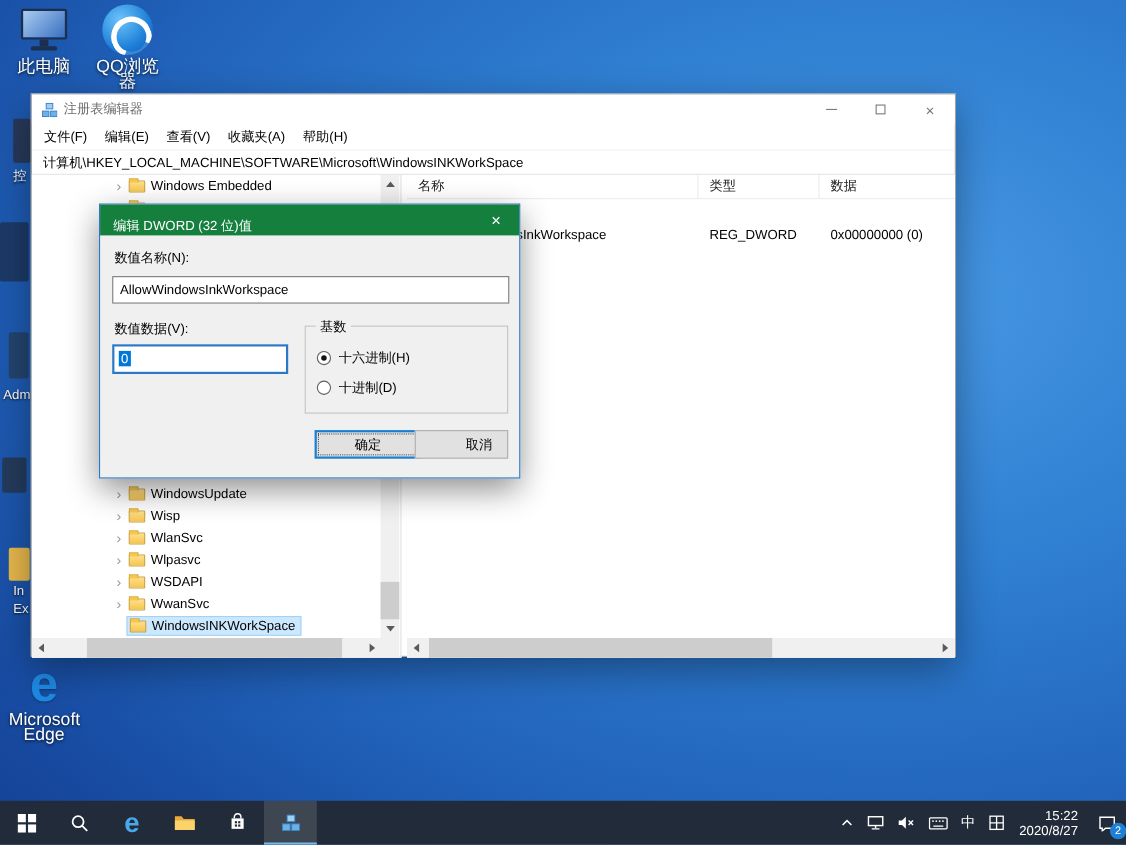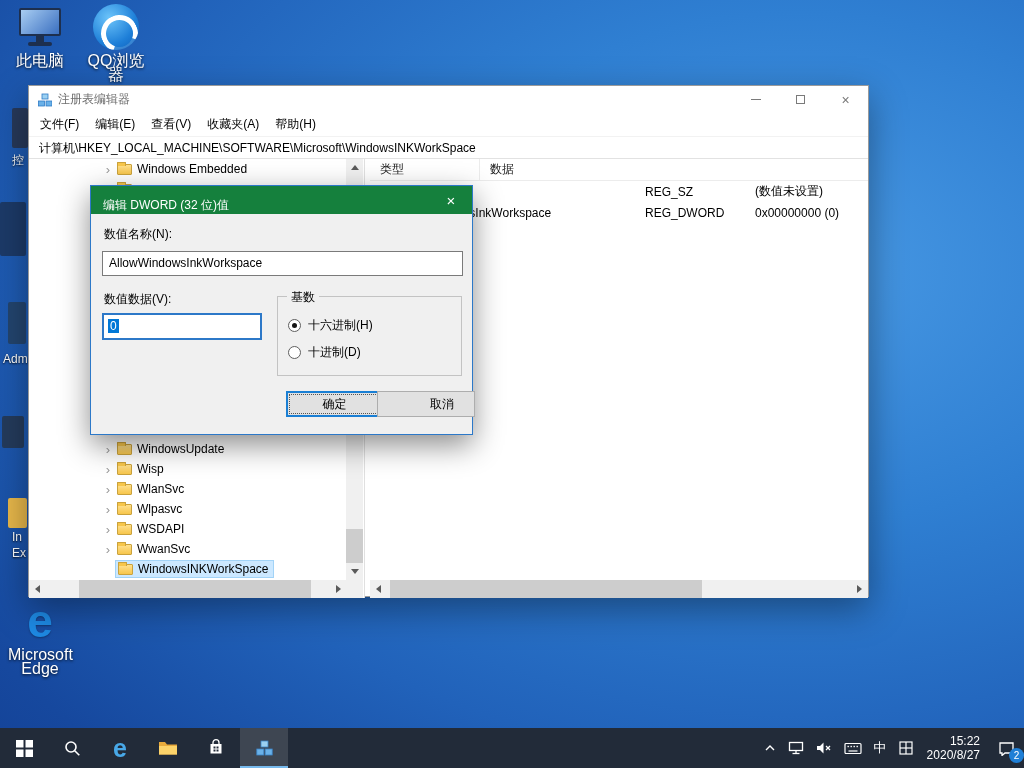--- a/index.html
+++ b/index.html
@@ -85,21 +85,21 @@
          line-height:23px;padding-left:4px;}
   .seltext{background:#0078d7;color:#fff;padding:0 2px;}
   .groupbox{position:absolute;left:186px;top:110px;width:185px;height:80px;border:1px solid #c3c3c3;}
   .group-label{position:absolute;left:196px;top:103px;background:#f0f0f0;padding:0 4px;}
   .radio-row{position:absolute;left:197px;display:flex;align-items:center;height:14px;}
   .radio{width:13px;height:13px;border-radius:50%;border:1px solid #5f5f5f;background:#fff;position:relative;margin-right:7px;flex:none;}
   .radio.on::after{content:"";position:absolute;left:3px;top:3px;width:5px;height:5px;border-radius:50%;background:#141414;}
   .btn{position:absolute;top:205px;height:26px;background:#e1e1e1;border:1px solid #adadad;
        display:flex;align-items:center;justify-content:center;}
   .btn.ok{left:195px;width:97px;border:2px solid #1a7fd4;outline:1px dotted #555;outline-offset:-4px;}
-  .btn.cancel{left:286px;width:98px;padding-left:32px;}
+  .btn.cancel{left:286px;width:85px;padding-left:32px;}
 
   
   .taskbar{position:absolute;left:0;right:0;bottom:0;height:40px;background:#222b39;display:flex;align-items:stretch;z-index:30;}
   .tbtn{width:48px;display:flex;align-items:center;justify-content:center;}
   .tbtn.active{background:rgba(255,255,255,.13);box-shadow:inset 0 -2px 0 #76b9ed;}
   .tb-edge{font-size:25px;font-weight:bold;color:#48a8e8;}
   .tray{margin-left:auto;display:flex;align-items:center;}
   .tray-item{height:40px;display:flex;align-items:center;justify-content:center;padding:0 6px;color:#fff;position:relative;}
   .ime{font-size:13px;}
   .clock{text-align:right;line-height:14px;color:#fff;padding:0 8px;}
@@ -250,28 +250,23 @@
         <div class="sbthumb" style="left:50px;top:0;width:232px;height:18px;"></div>
         <div class="sbbtn" style="right:0;top:0;width:17px;height:18px;">
             <div class="tri tri-right"></div>
           </div>
       </div>
       <div class="corner"></div>
     </div>
 
     <div class="list">
       <div class="lhead">
+        <div class="hcol c1">名称</div>
         <div class="hcol c2">类型</div>
         <div class="hcol c3">数据</div>
-      </div>
-      <div class="lrow" style="top:22px;">
-        <div class="cell-name"><span class="ric"></span>
-          <span>(默认)</span></div>
-        <div class="cell-type">REG_SZ</div>
-        <div class="cell-data">(数值未设置)</div>
       </div>
       <div class="lrow" style="top:43px;">
         <div class="cell-name"><span class="ric"></span>
           <span>AllowWindowsInkWorkspace</span></div>
         <div class="cell-type">REG_DWORD</div>
         <div class="cell-data">0x00000000 (0)</div>
       </div>
 
       <div class="sb" style="left:0;right:0;bottom:0;height:18px;">
         <div class="sbbtn" style="left:0;top:0;width:17px;height:18px;">

